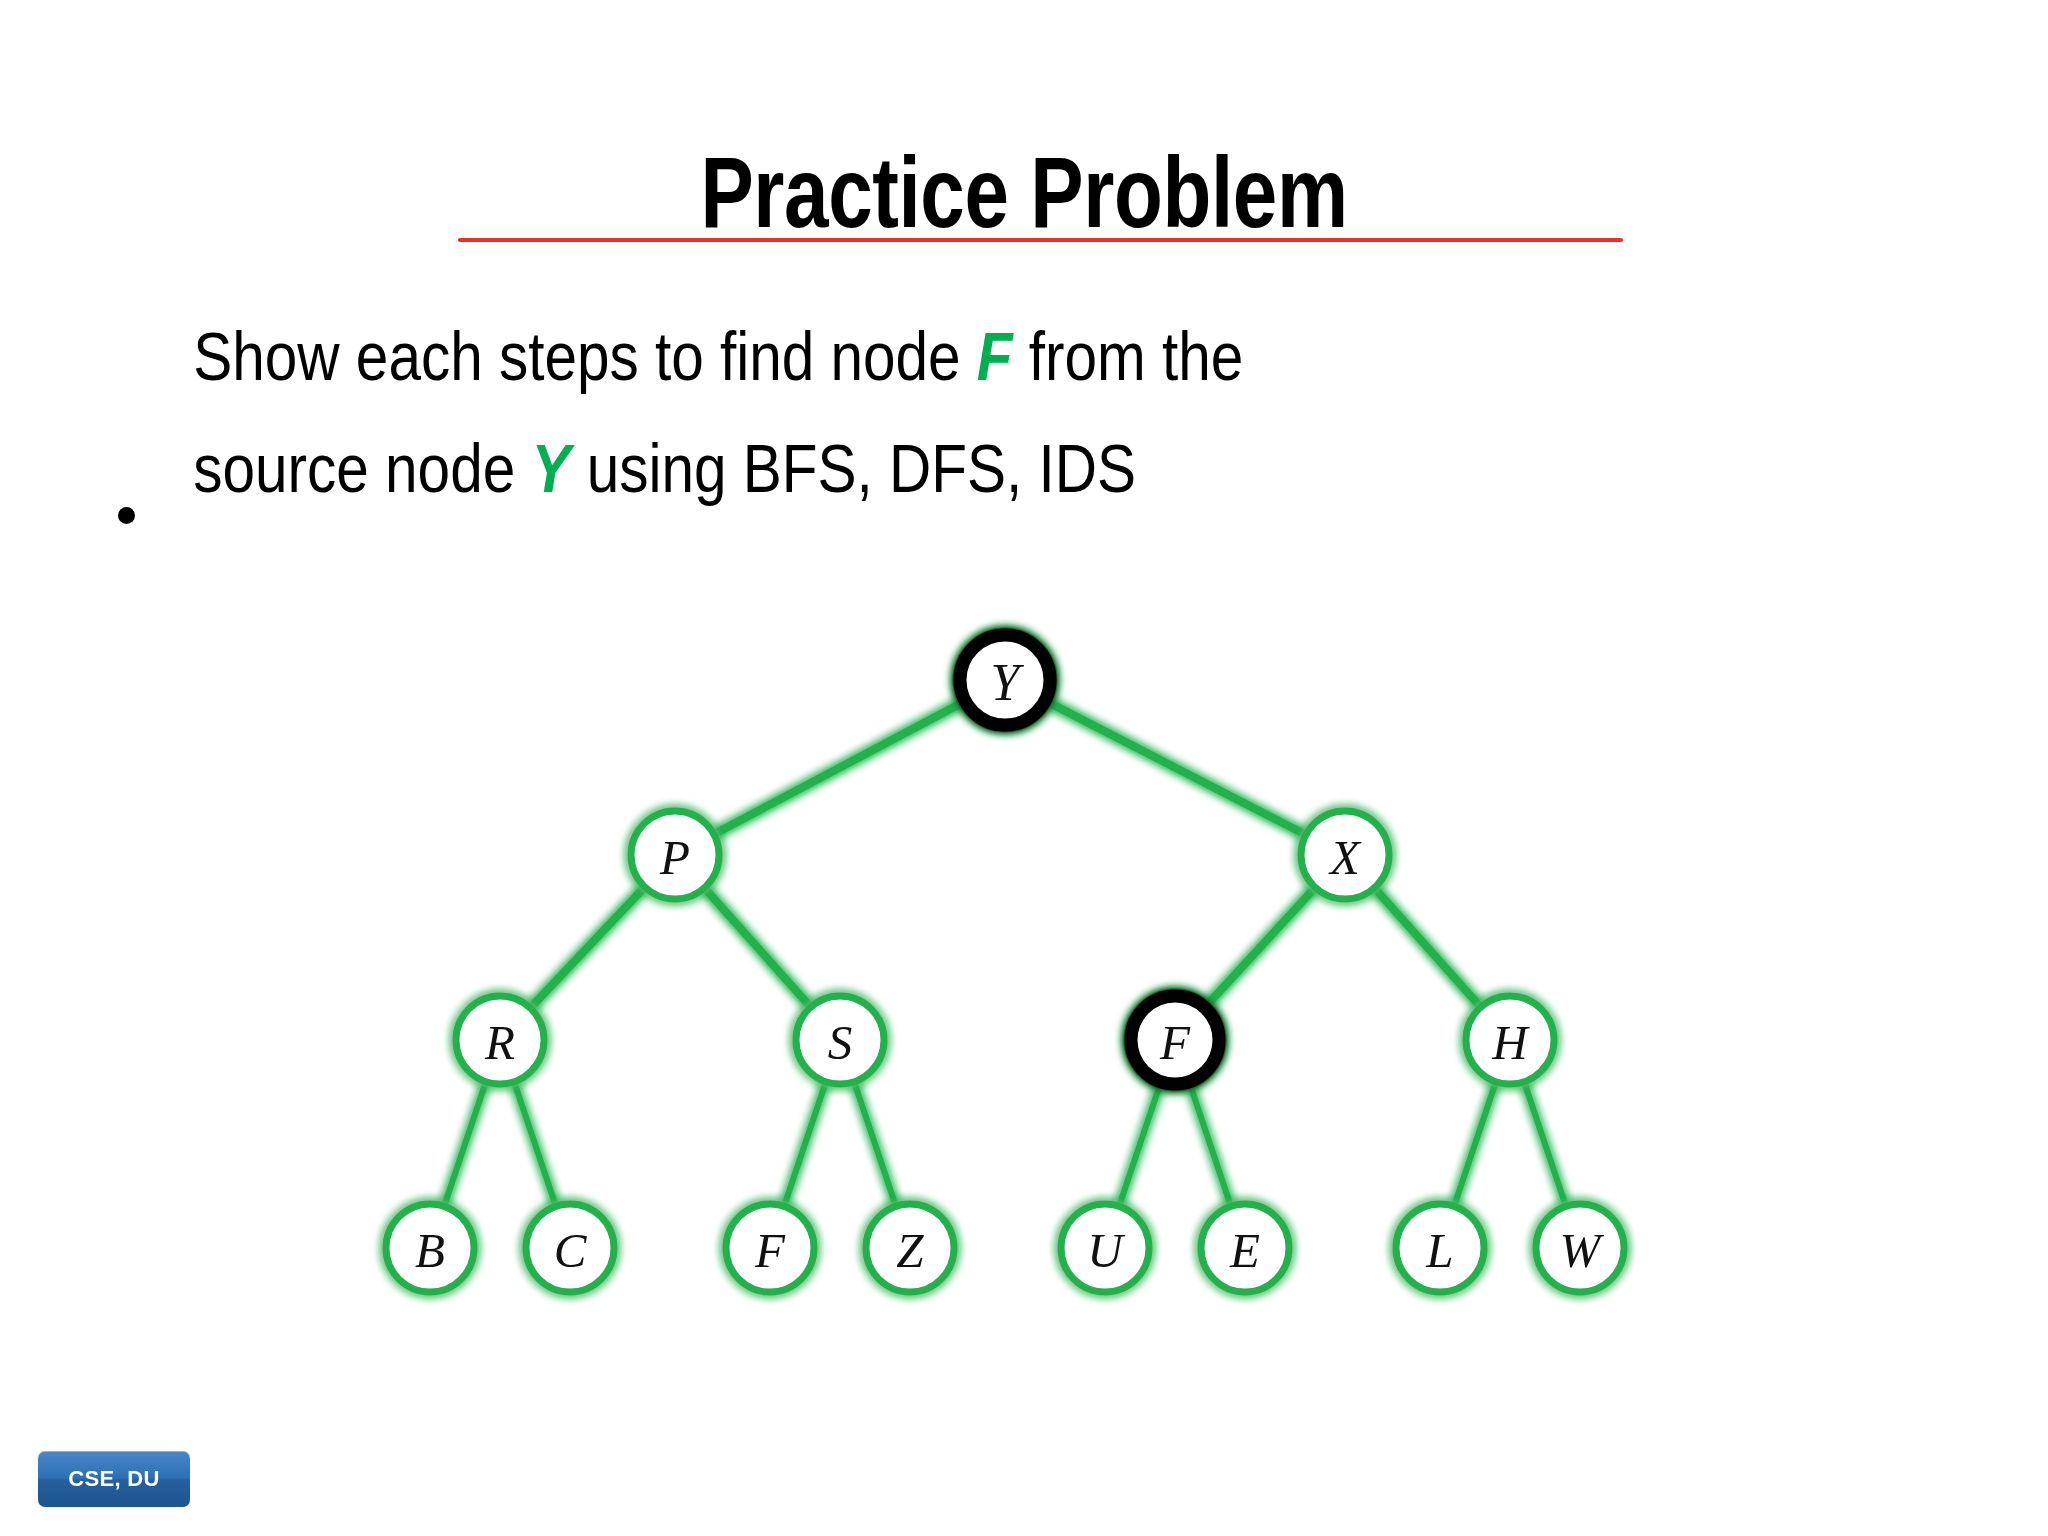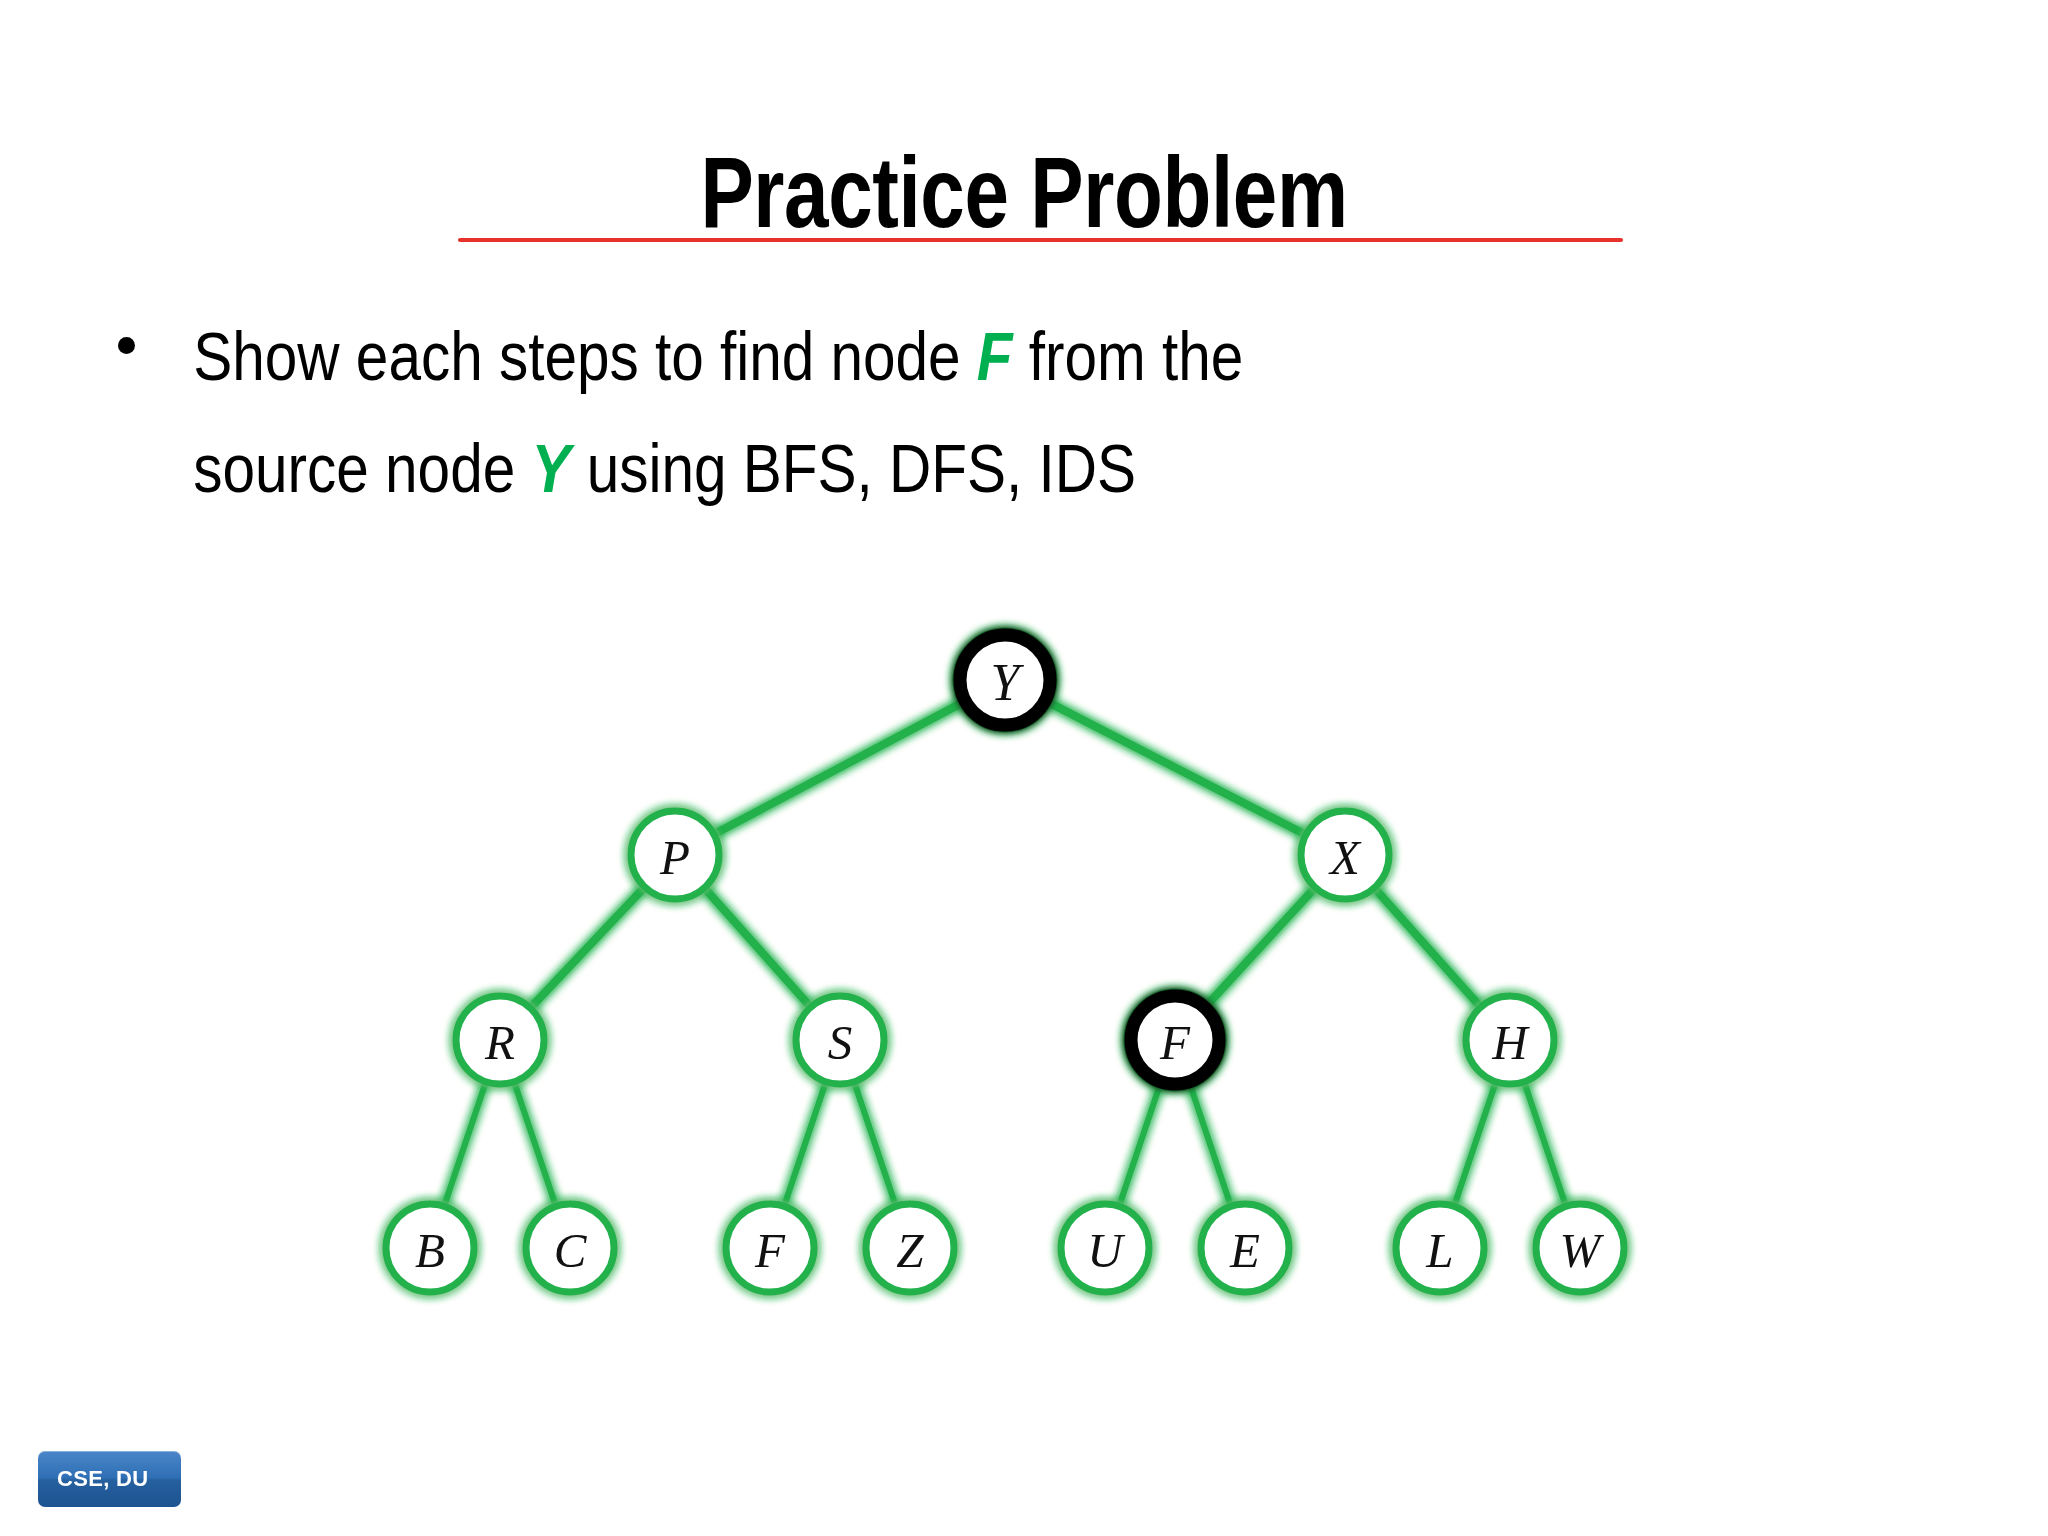--- a/index.html
+++ b/index.html
@@ -53,21 +53,21 @@
 
   
   #bullet-block {
     position: absolute;
     left: 118px;
     top: 300px;
     width: 1720px;
   }
   #bullet-row {
     display: flex;
-    align-items: flex-start;
+    align-items: flex-end;
   }
   #bullet-dot {
     flex: 0 0 auto;
     width: 22px;
     margin-top: 34px;
     font-size: 58px;
     line-height: 0;
     color: #000;
   }
   #bullet-dot span {
@@ -117,28 +117,28 @@
   }
   .node-label-root {
     font-size: 52px;
   }
 
   
   #footer-badge {
     position: absolute;
     left: 38px;
     top: 1451px;
-    width: 124px;
+    width: 152px;
     height: 56px;
     border-radius: 7px;
     background: linear-gradient(180deg, #4a86c8 0%, #2f6fb5 48%, #26609f 52%, #1d5391 100%);
     box-shadow: inset 0 1px 0 rgba(255,255,255,0.35);
     display: flex;
     align-items: center;
-    padding-left: 19px;
+    justify-content: center;
   }
   #footer-badge-label {
     color: #ffffff;
     font-family: "Liberation Sans", sans-serif;
     font-weight: bold;
     font-size: 22px;
     letter-spacing: 0.3px;
   }
 
   #bottom-frame {

